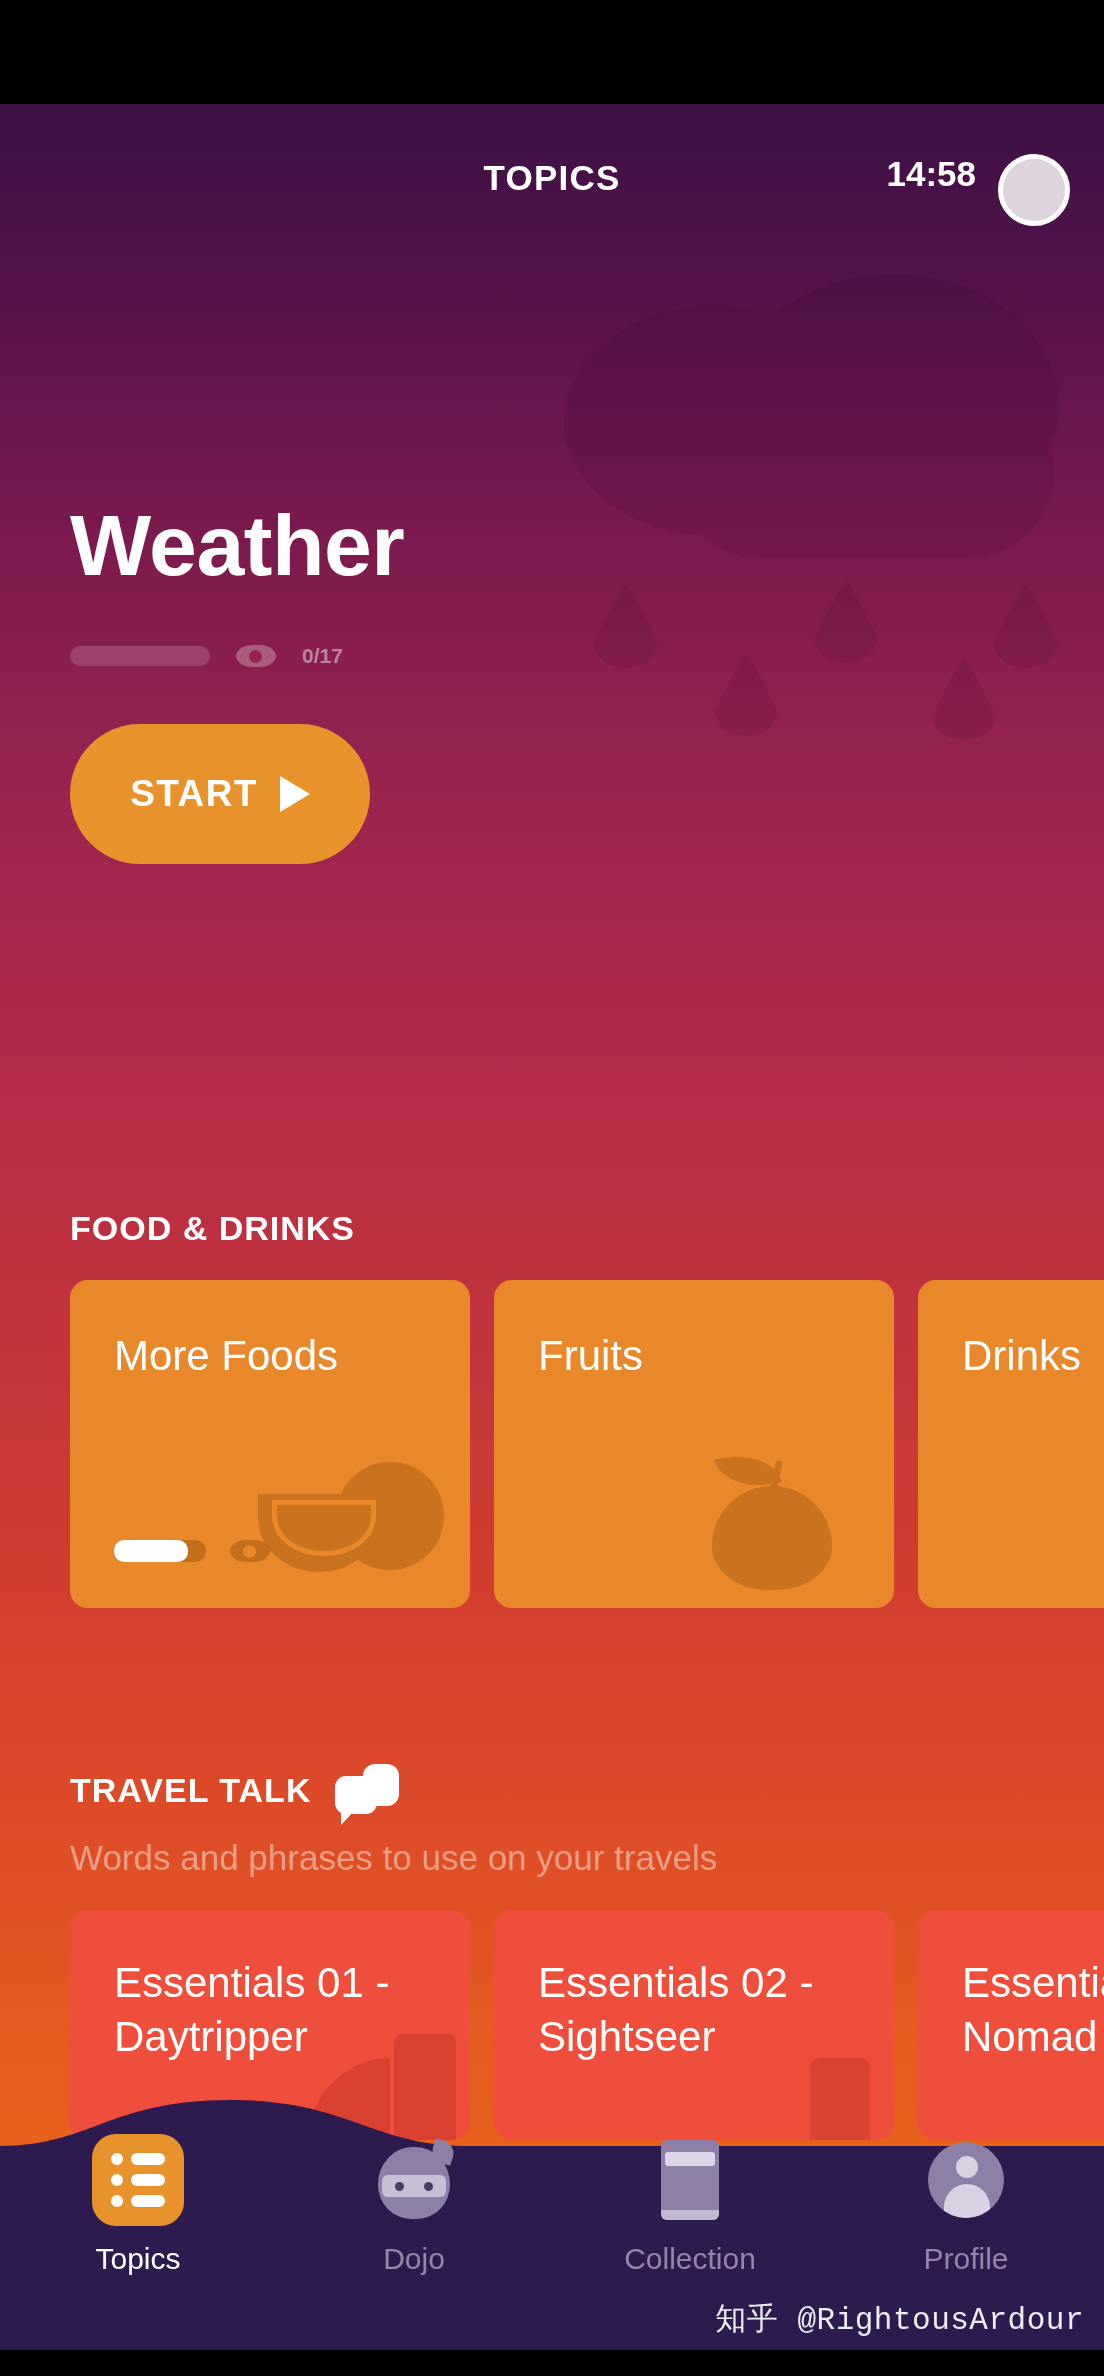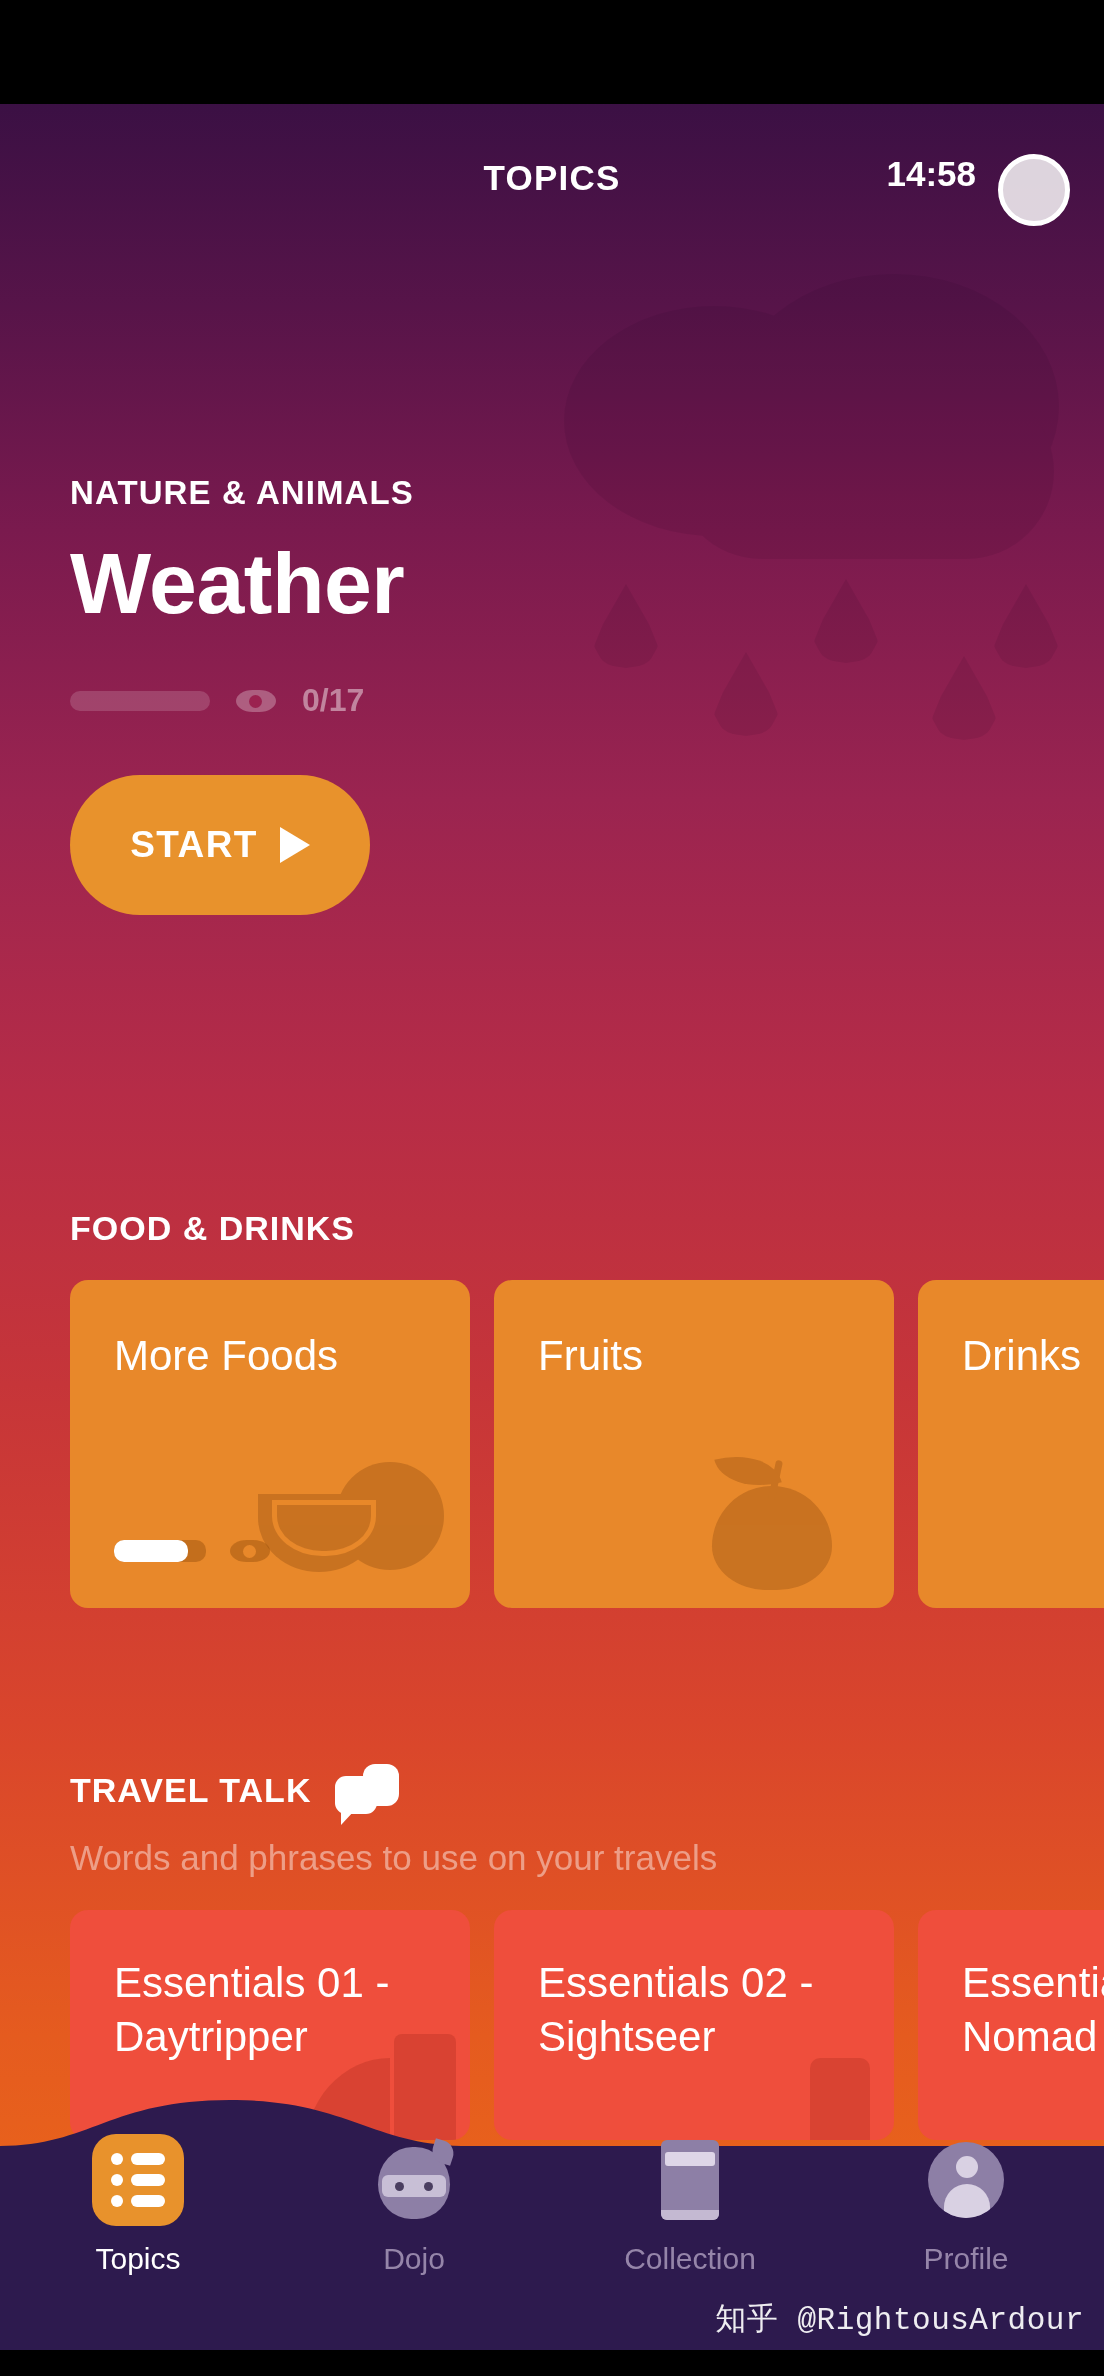--- a/index.html
+++ b/index.html
@@ -138,21 +138,21 @@
     position: relative; width: 40px; height: 22px;
     background: rgba(255,255,255,.28);
     border-radius: 50% 50% 50% 50% / 60% 60% 60% 60%;
   }
   .eye::after {
     content: ""; position: absolute; left: 13px; top: 5px;
     width: 13px; height: 13px; border-radius: 50%;
     background: #9b2250;
   }
   .count {
-    color: rgba(255,255,255,.45); font-size: 32px; font-weight: 700;
+    color: rgba(255,255,255,.45); font-size: 21px; font-weight: 700;
   }
 
   .start-btn {
     margin-top: 56px; width: 300px; height: 140px;
     background: #e8922c; border: none; border-radius: 70px;
     display: flex; align-items: center; justify-content: center; gap: 22px;
     cursor: pointer;
   }
   .start-btn .label {
     color: #fff; font-size: 37px; font-weight: 700; letter-spacing: 1.4px;
@@ -403,21 +403,20 @@
         <div class="cloud-b"></div>
         <div class="cloud-c"></div>
       <div class="drop d1"></div>
         <div class="drop d2"></div>
         <div class="drop d3"></div>
       <div class="drop d4"></div>
         <div class="drop d5"></div>
     </div>
 
     <div class="hero">
-      <div class="kicker">NATURE &amp; ANIMALS</div>
       <div class="hero-title">Weather</div>
 
       <div class="hero-progress">
         <div class="pbar">
           <div class="fill" id="hero-fill" style="width: 0%;"></div>
         </div>
         <div class="eye"></div>
         <div class="count">0/17</div>
       </div>
 

